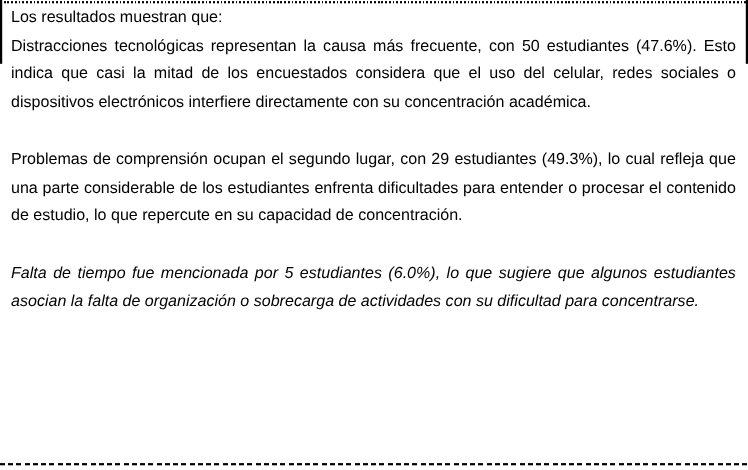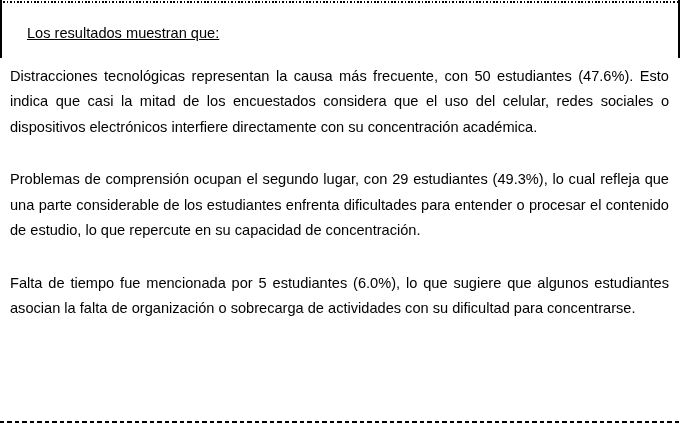--- a/index.html
+++ b/index.html
@@ -63,26 +63,26 @@
     color: #000000;
     font-size: 14.6px;
     line-height: 25.5px;
     text-align: justify;
     text-justify: inter-word;
   }
   .content p {
     margin: 0 0 27px 0;
   }
   .content p.intro {
-    margin: 17px;
+    margin: 0;
     text-align: left;
-    text-decoration: underline;
   }
   .content p:last-child {
     margin-bottom: 12px;
+    font-style: italic;
   }
 </style>
 </head>
 <body>
 
 <div class="page">
   <div class="border-top"></div>
   <div class="border-left"></div>
   <div class="border-right"></div>
   <div class="border-bottom"></div>

